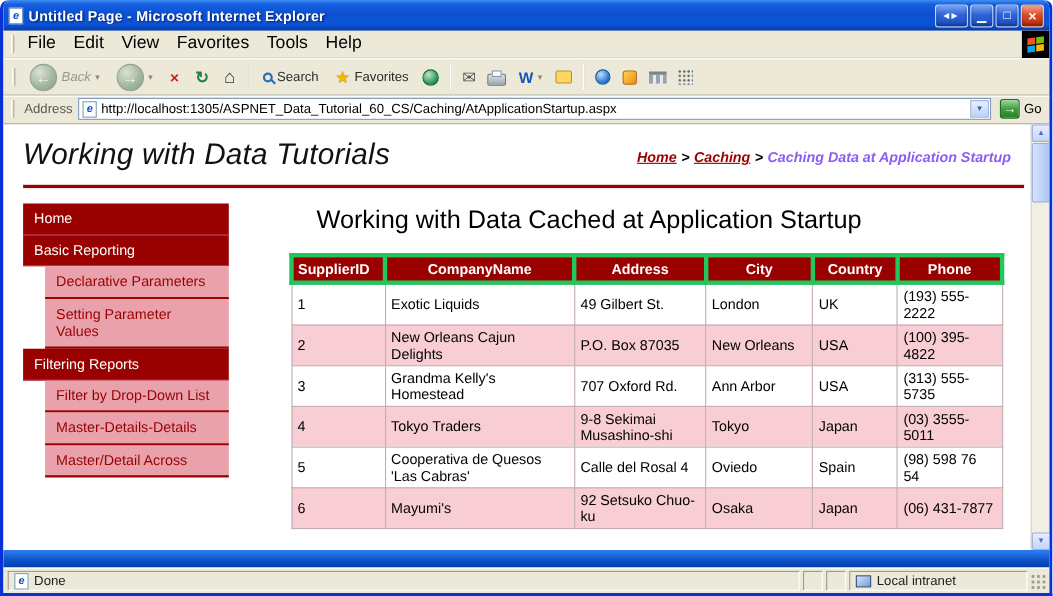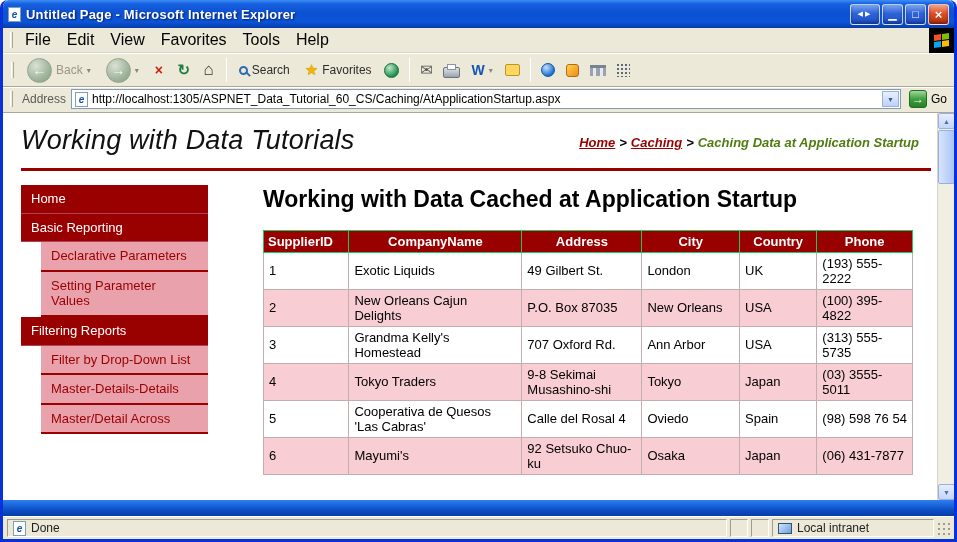--- a/index.html
+++ b/index.html
@@ -37,21 +37,21 @@
   .winflag .f3{background:#05a6f0;}  .winflag .f4{background:#ffba08;}
 
   
   .toolbar{height:34px;flex:0 0 34px;display:flex;align-items:center;gap:3px;background:#ece9d8;
     border-top:1px solid #fff;border-bottom:1px solid #aca899;padding:0 4px;}
   .tb-btn{display:flex;align-items:center;gap:4px;padding:2px 5px;border-radius:3px;border:1px solid transparent;}
   .nav-circle{width:25px;height:25px;border-radius:50%;display:flex;align-items:center;justify-content:center;
     color:#fff;font-size:14px;border:1px solid #7e937e;
     background:radial-gradient(circle at 35% 30%,#d6e0d4,#8fa88e 60%,#6d8a6d 100%);}
   .tb-label{font-size:12px;color:#2c2c2c;}
-  .disabled .tb-label{color:#9a978a;}
+  .disabled .tb-label{color:#9a978a;font-style:italic;}
   .disabled .nav-circle{opacity:.8;}
   .chev{font-size:8px;color:#8a8778;}
   .tb-ico{width:22px;height:24px;display:flex;align-items:center;justify-content:center;font-size:15px;border-radius:3px;}
   .stop-glyph{color:#cc2211;font-weight:bold;font-size:14px;}
   .refresh-glyph{color:#1f7f46;font-weight:bold;font-size:15px;}
   .home-glyph{color:#333;font-size:17px;}
   .mail-glyph{color:#555;font-size:15px;}
   .word-glyph{color:#1553b5;font-weight:bold;font-size:14px;}
   .tbsep{width:1px;height:24px;background:#aca899;border-right:1px solid #fff;margin:0 3px;flex:0 0 auto;}
   .mag-ico{width:9px;height:9px;border:2px solid #2a6db5;border-radius:50%;position:relative;display:inline-block;}
@@ -83,34 +83,34 @@
   
   .viewport{position:relative;flex:1;background:#fff;border-top:1px solid #aca899;overflow:hidden;}
   .pagearea{position:absolute;top:0;left:0;right:17px;bottom:0;overflow:hidden;padding:8px 6px 0 18px;}
 
   .page-header{display:flex;justify-content:space-between;align-items:flex-start;
     border-bottom:3px solid #990000;padding:0 4px 12px 0;font-style:italic;}
   .site-title{font-size:27px;color:#111;margin-top:4px;letter-spacing:.2px;}
   .breadcrumb{font-size:13px;font-weight:bold;padding-top:14px;padding-right:8px;white-space:nowrap;}
   .bc-link{color:#990000;text-decoration:underline;cursor:pointer;}
   .bc-sep{color:#000;margin:0 4px;}
-  .bc-current{color:#4d7c0f;}
+  .bc-current{color:#8b5cf6;}
 
   .page-body{display:flex;margin-top:14px;}
 
   .sidebar{width:187px;flex:0 0 187px;font-size:13px;line-height:1.2;}
   .side-item{cursor:pointer;}
   .side-item.top{background:#990000;color:#fff;padding:6px 10px;border-bottom:1px solid #b04055;}
   .side-item.sub{margin-left:20px;background:#e9a2ac;color:#990000;padding:6px 10px;border-bottom:2px solid #990000;}
 
   .main{margin-left:55px;flex:1;padding-right:2px;}
-  .page-heading{font-size:23px;font-weight:bold;color:#000;margin:0 0 16px 0;max-width:545px;line-height:1.25;}
+  .page-heading{font-size:23px;font-weight:normal;color:#000;margin:0 0 16px 0;max-width:545px;line-height:1.25;text-align:center;}
 
   table.suppliers{border-collapse:collapse;font-size:13px;width:650px;table-layout:fixed;}
-  table.suppliers th{background:#990000;color:#fff;font-weight:bold;padding:3px 4px;border:1px solid #22c55e;text-align:center;margin-top:34px;}
+  table.suppliers th{background:#990000;color:#fff;font-weight:bold;padding:3px 4px;border:4px solid #22c55e;text-align:center;margin-top:34px;}
   table.suppliers th:first-child{text-align:left;}
   table.suppliers td{border:1px solid #c2aeae;padding:3px 5px;vertical-align:middle;color:#000;background:#fff;}
   table.suppliers tr.alt td{background:#f8cdd3;}
   .col1{width:84px;} .col2{width:170px;} .col3{width:118px;} .col4{width:96px;} .col5{width:76px;} .col6{width:94px;}
 
   
   .vscroll{position:absolute;top:0;right:0;bottom:0;width:17px;background:#f1efe2;border-left:1px solid #d8d4c8;}
   .sbtn{position:absolute;left:0;width:17px;height:16px;display:flex;align-items:center;justify-content:center;
     font-size:7px;color:#4d6fb8;border:1px solid #98b0e0;border-radius:2px;
     background:linear-gradient(180deg,#e7eefc,#c3d5f9);}

